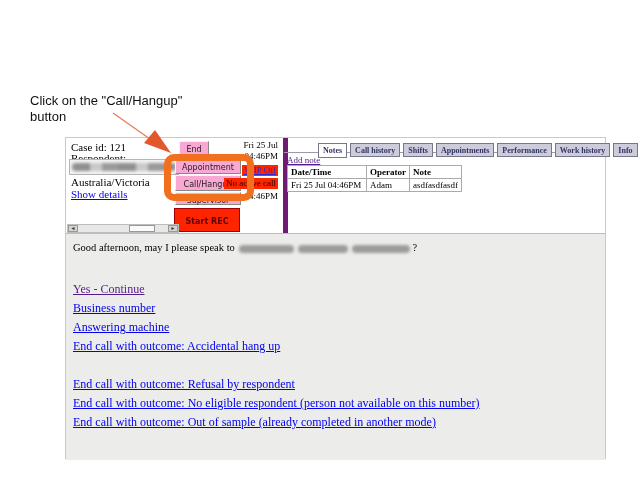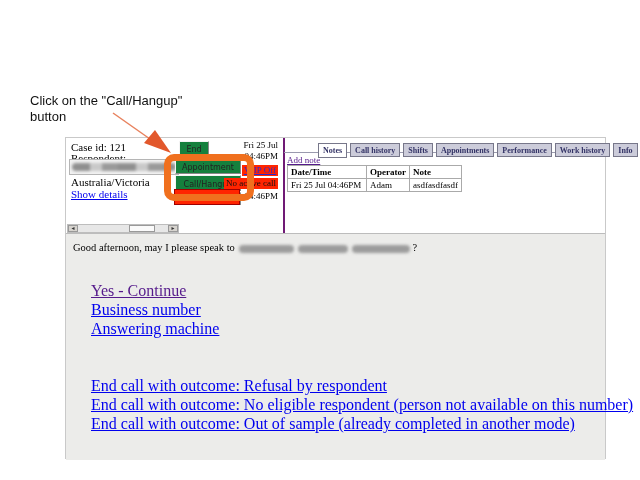--- a/index.html
+++ b/index.html
@@ -6,29 +6,29 @@
   .slide{position:relative;width:640px;height:480px;background:#ffffff;overflow:hidden;
          font-family:"Liberation Sans",sans-serif;}
   .title{position:absolute;left:0;right:0;top:38px;text-align:center;font-size:30px;color:#000;}
   .annotation{position:absolute;left:30px;top:93px;font-size:13px;line-height:16px;color:#111;}
   .arrow-svg{position:absolute;left:0;top:0;width:640px;height:480px;pointer-events:none;z-index:55;}
 
   
   .shot{position:absolute;left:65px;top:137px;width:541px;height:322px;background:#fff;
         border:1px solid #c9c9c9;box-sizing:border-box;}
   .serif{font-family:"Liberation Serif",serif;}
-  .left-pane{position:absolute;left:0;top:0;width:217px;height:95px;border-right:2px solid #701a75;background:#fff;}
+  .left-pane{position:absolute;left:0;top:0;width:217px;height:95px;border-right:5px solid #701a75;background:#fff;}
   .lp-text{position:absolute;font-size:11px;color:#000;white-space:nowrap;}
   .redact-box{position:absolute;left:3px;top:21px;width:108px;height:14px;border:1px solid #b5b5b5;overflow:hidden;background:#f2f2f2;}
   .redact-fill{position:absolute;left:2px;top:3px;right:2px;height:8px;border-radius:4px;
       background:repeating-linear-gradient(90deg,#8f8f8f 0 18px,#c9c9c9 18px 30px,#9a9a9a 30px 46px);filter:blur(1.6px);}
   a.blue{color:#0000EE;text-decoration:underline;cursor:pointer;}
   a.visited{color:#551A8B;text-decoration:underline;cursor:pointer;}
 
-  .btn{position:absolute;box-sizing:border-box;background:#15803d;border:1px solid #888;
+  .btn{position:absolute;box-sizing:border-box;background:#f9a8d4;border:1px solid #888;
        border-top-color:#f4f4f4;border-left-color:#f4f4f4;font-family:"DejaVu Sans",sans-serif;
        font-size:8px;color:#222;text-align:center;padding-top:3px;cursor:pointer;}
   .btn-red{background:#ff2400;border:1px solid #a00000;color:#5c0000;font-weight:bold;}
 
   .timecol{position:absolute;left:130px;top:0;width:83px;height:95px;}
   .timecol span{position:absolute;right:1px;font-size:9px;white-space:nowrap;line-height:11px;}
   .red-badge{background:#ff2400;padding:0 2px;color:#111;}
   .red-badge-link{background:#ff2400;padding:0 2px;color:#2a2ad0;text-decoration:underline;cursor:pointer;}
 
   .hscroll{position:absolute;left:1px;top:86px;width:112px;height:9px;background:#e7e7e7;border:1px solid #bdbdbd;box-sizing:border-box;}
@@ -44,21 +44,21 @@
   .addnote{position:absolute;left:221px;top:17px;font-size:9px;}
   table.notes{position:absolute;left:221px;top:27px;border-collapse:collapse;background:#fff;
        font-family:"Liberation Serif",serif;font-size:9px;}
   table.notes th,table.notes td{border:1px solid #aaa;padding:1px 3px;text-align:left;white-space:nowrap;}
   table.notes th{font-weight:bold;}
 
   .main-grey{position:absolute;left:0;top:95px;width:539px;height:226px;background:#ececea;border-top:1px solid #bcbcbc;}
   .script-line{position:absolute;left:7px;font-size:10.5px;color:#000;white-space:nowrap;}
   .smudge{display:inline-block;height:8px;border-radius:4px;background:#9c9c9c;filter:blur(1.7px);
           vertical-align:middle;margin:0 2px;}
-  .outcome{position:absolute;left:25px;font-size:16px;white-space:nowrap;text-align:center;}
+  .outcome{position:absolute;left:7px;font-size:12px;white-space:nowrap;text-align:center;}
 
   .highlight-box{position:absolute;left:164px;top:154px;width:90px;height:47px;box-sizing:border-box;
        border:7px solid #f0701e;border-radius:10px;z-index:50;}
 </style>
 </head>
 <body>
 
 <div class="slide">
 
 
@@ -75,21 +75,21 @@
       <div class="redact-box">
           <div class="redact-fill"></div>
         </div>
       <div class="lp-text serif" style="left:5px;top:38px;">Australia/Victoria</div>
       <a class="blue lp-text serif" style="left:5px;top:50px;">Show details</a>
 
       <button class="btn" style="left:113px;top:3px;width:30px;height:15px;">End</button>
       <button class="btn" style="left:109px;top:21px;width:66px;height:15px;">Appointment</button>
       <button class="btn" style="left:109px;top:37px;width:66px;height:16px;">Call/Hangup</button>
       <button class="btn" style="left:109px;top:54px;width:66px;height:13px;">Supervisor</button>
-      <button class="btn btn-red" style="left:108px;top:51px;width:66px;height:16px;">Start REC</button>
+      <button class="btn btn-red" style="left:108px;top:70px;width:66px;height:24px;">Start REC</button>
 
       <div class="timecol serif">
         <span style="top:2px;">Fri 25 Jul</span>
         <span style="top:13px;">04:46PM</span>
         <span class="red-badge-link" style="top:27px;text-align:right;">VoIP Off</span>
         <span class="red-badge" style="top:40px;">No active call</span>
         <span style="top:53px;">04:46PM</span>
       </div>
 
       <div class="hscroll">
@@ -121,20 +121,21 @@
       </table>
 
     <div class="main-grey serif">
       <div class="script-line" style="top:8px;">
         <span>Good afternoon, may I please speak to </span><span class="smudge" style="width:55px;"></span><span class="smudge" style="width:50px;"></span><span class="smudge" style="width:58px;"></span><span>?</span>
       </div>
 
       <a class="visited outcome" style="top:48px;">Yes - Continue</a>
       <a class="blue outcome" style="top:67px;">Business number</a>
       <a class="blue outcome" style="top:86px;">Answering machine</a>
+      <a class="blue outcome" style="top:105px;">End call with outcome: Accidental hang up</a>
       <a class="blue outcome" style="top:143px;">End call with outcome: Refusal by respondent</a>
       <a class="blue outcome" style="top:162px;">End call with outcome: No eligible respondent (person not available on this number)</a>
       <a class="blue outcome" style="top:181px;">End call with outcome: Out of sample (already completed in another mode)</a>
     </div>
   </div>
 
   <div class="highlight-box"></div>
 
   <svg class="arrow-svg">
     <line x1="113" y1="113" x2="150" y2="139" stroke="#e8825e" stroke-width="1.5"></line>

